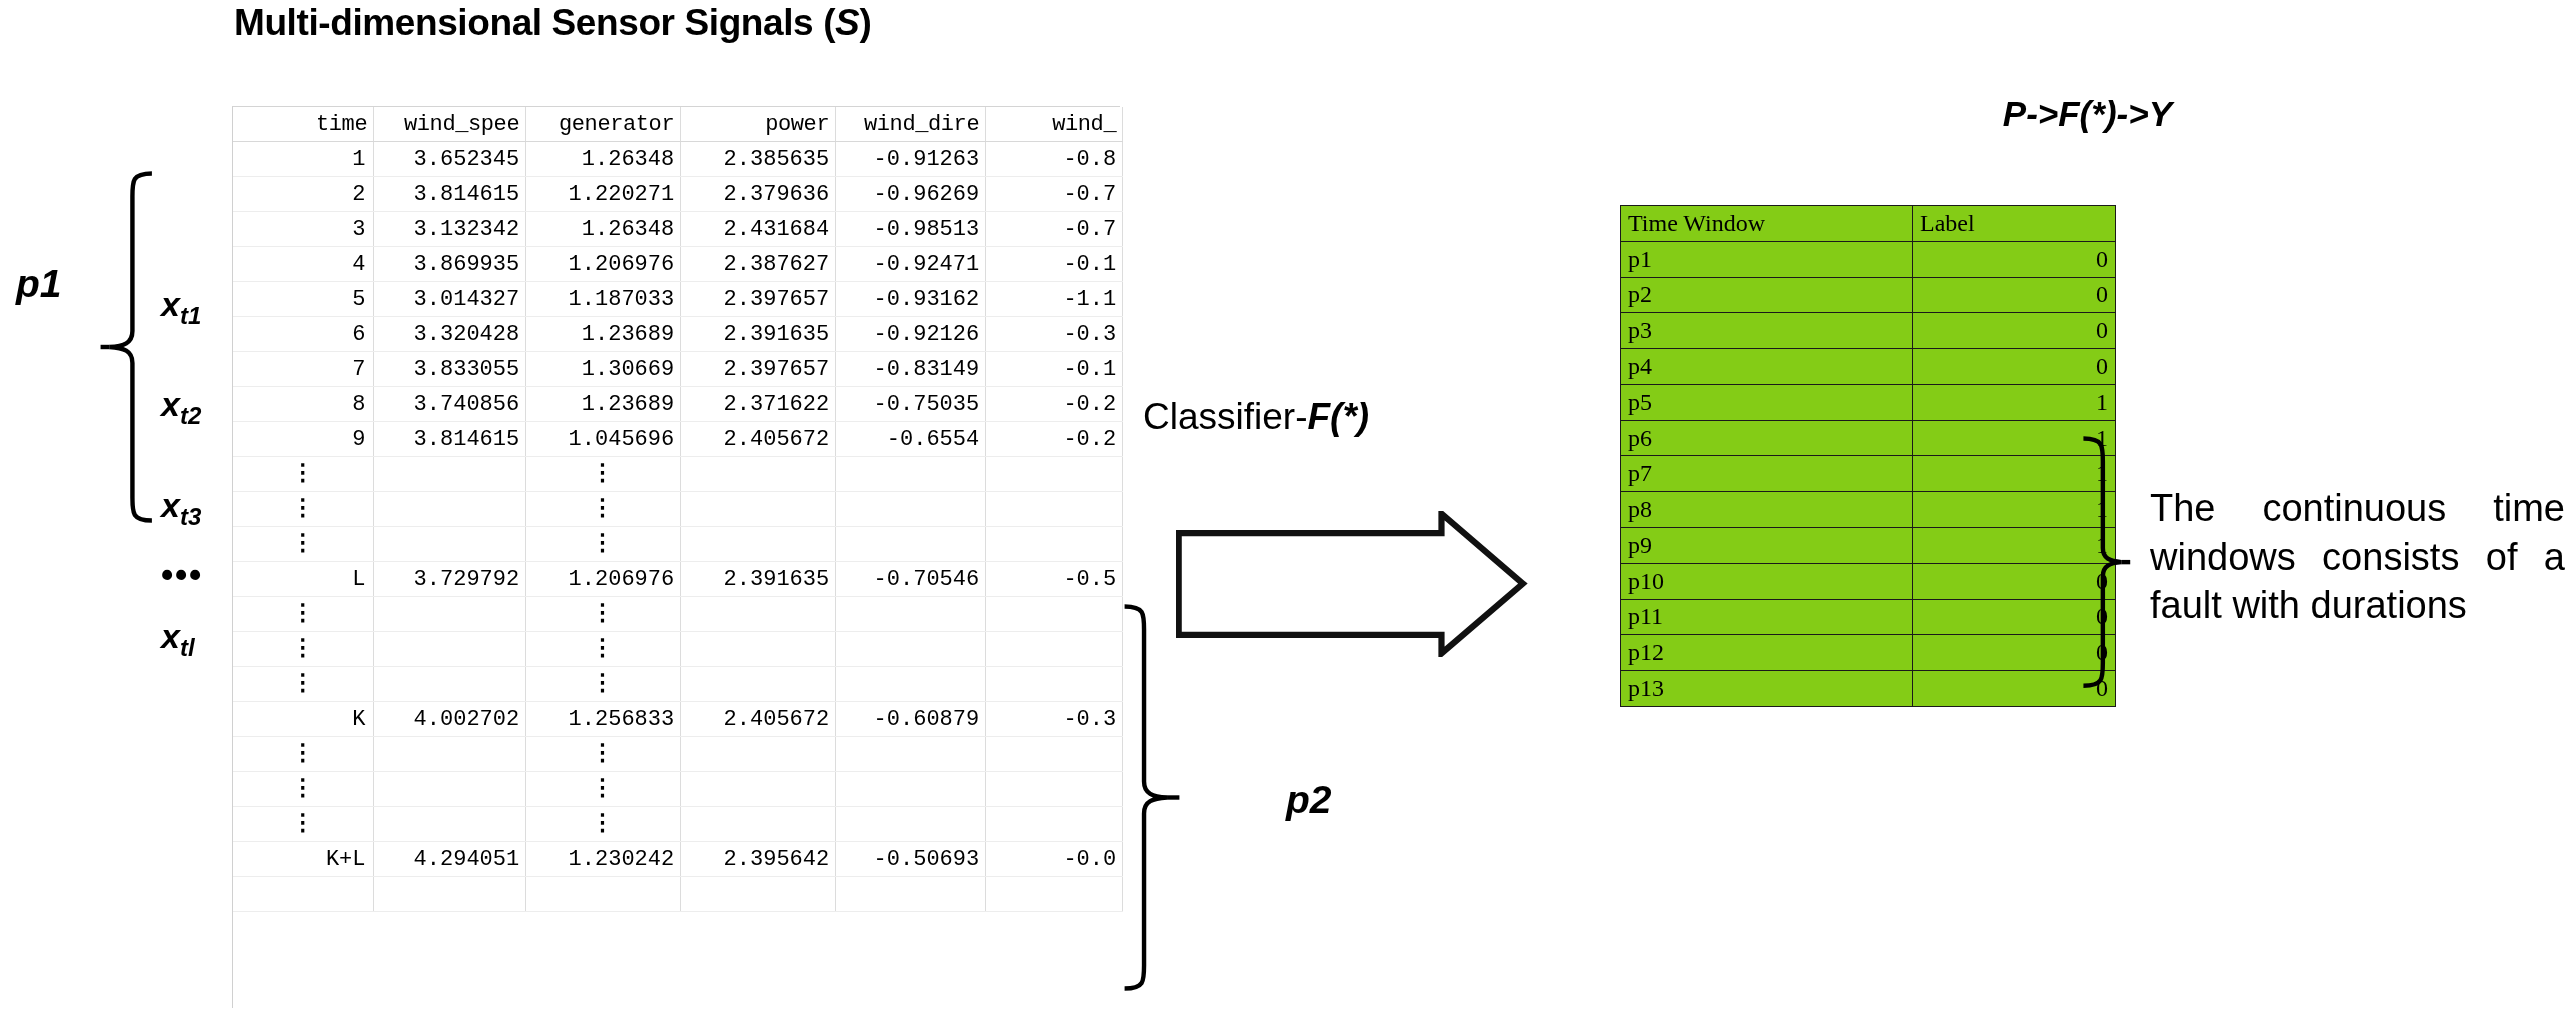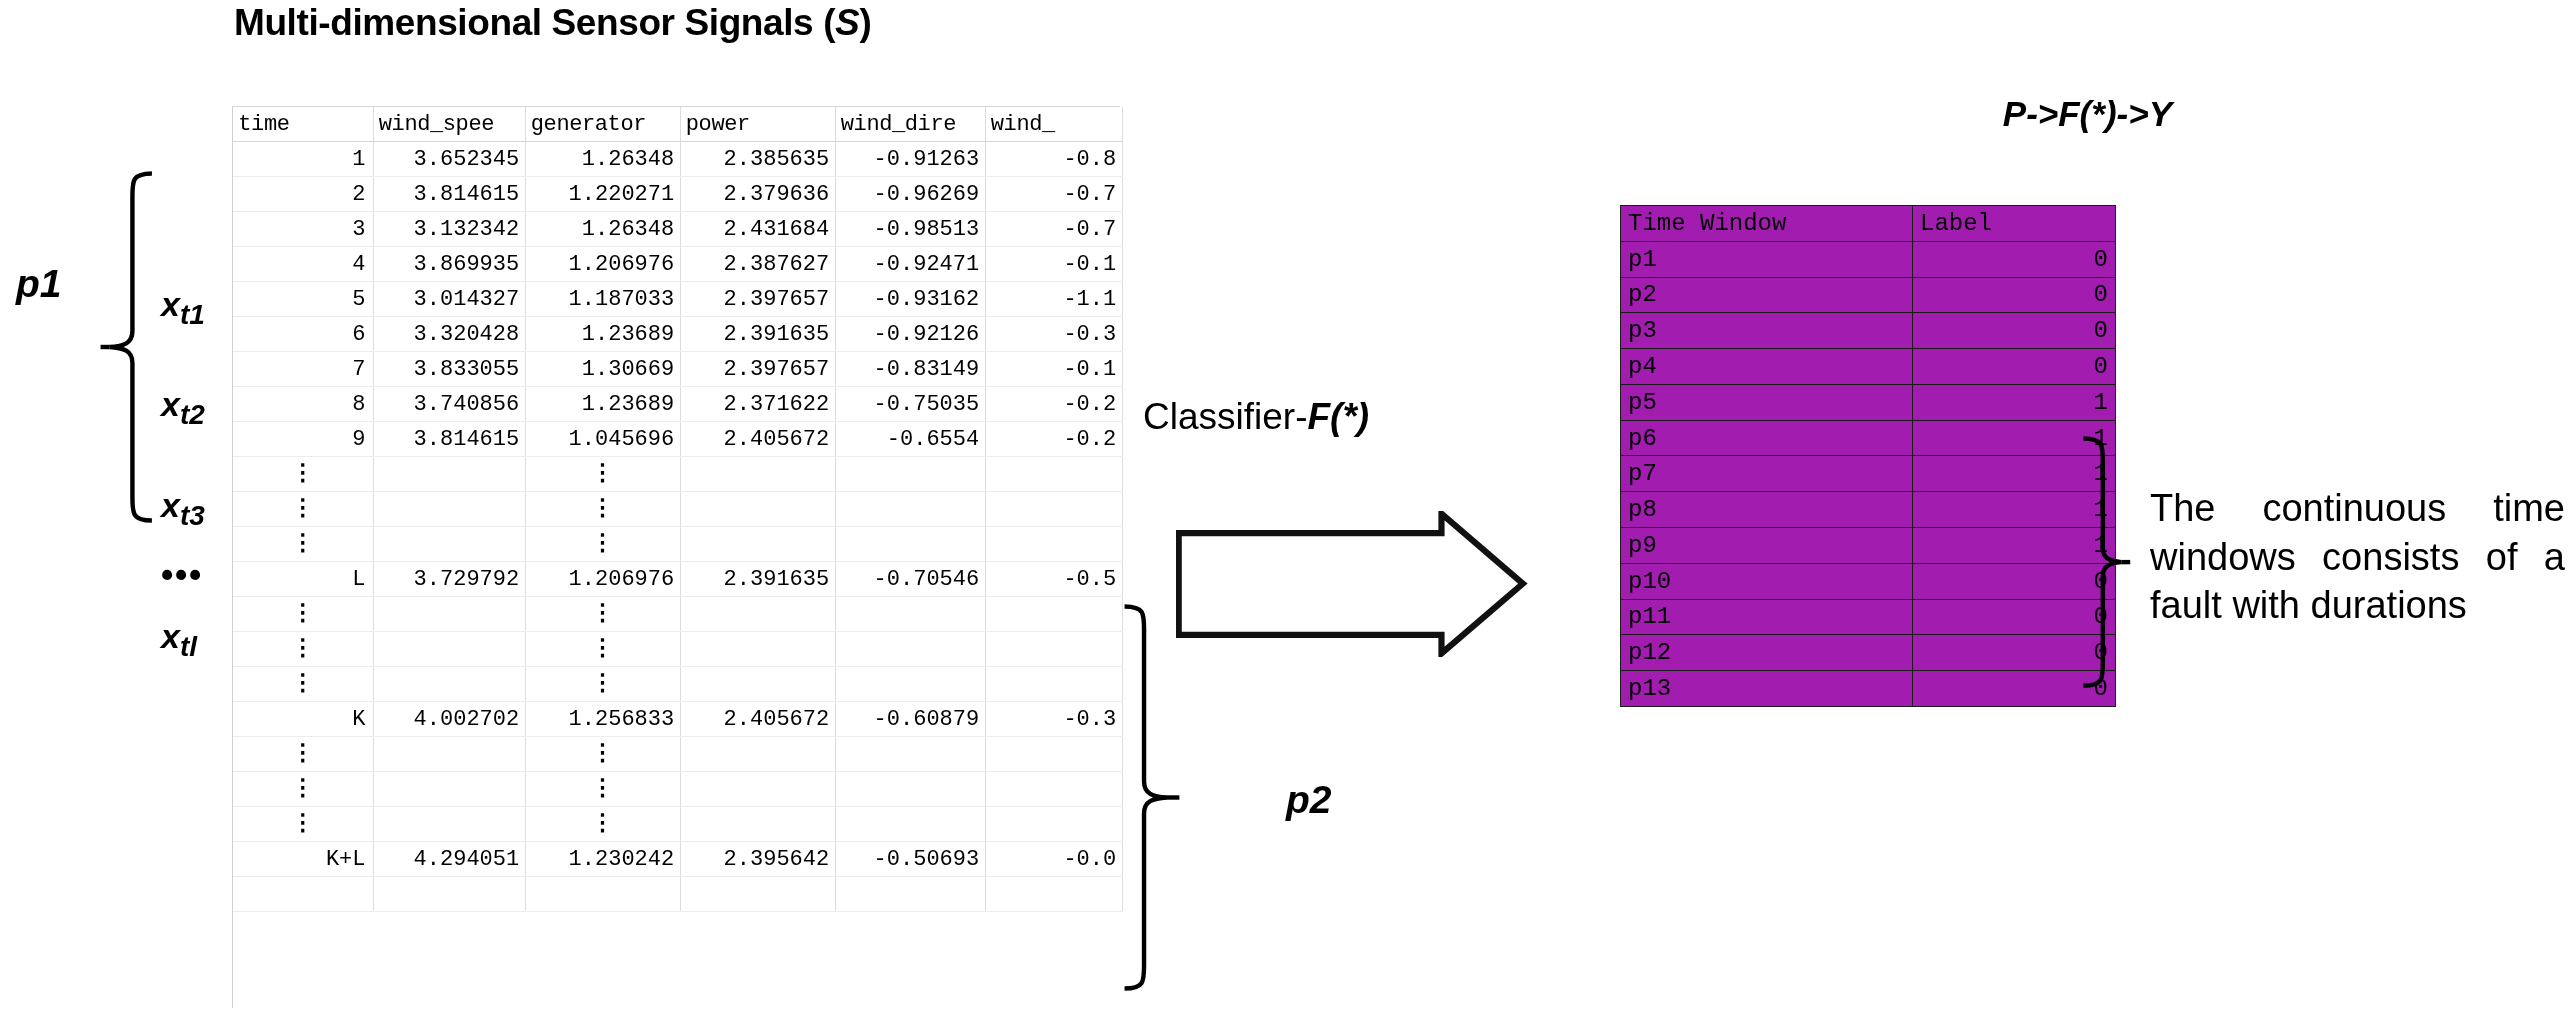--- a/index.html
+++ b/index.html
@@ -42,41 +42,41 @@
   #sheet col.c-wd{width:150px;}
   #sheet col.c-w2{width:137px;}
   #sheet td,#sheet th{
     border-right:0.9px solid #dcdcdc;
     border-bottom:0.9px solid #ededed;
     height:34px;padding:0 5.3px 0 3.5px;
     font-weight:normal;overflow:hidden;white-space:nowrap;
     vertical-align:middle;
   }
   #sheet thead th{
-    text-align:left;border-bottom:0.9px solid #d8d8d8;
+    text-align:right;border-bottom:0.9px solid #d8d8d8;
     letter-spacing:-0.4px;padding-left:5.3px;
   }
   #sheet tbody td{text-align:right;}
   #sheet tbody td.idx{text-align:right;padding-right:7px;}
   #sheet tr.blank td{height:34px;}
   .vdots{
     display:block;text-align:center;line-height:0.55;
     font-size:23px;letter-spacing:0;font-weight:bold;
   }
   .dotcell{text-align:center !important;padding:0 !important;}
 
   
   .brace{position:absolute;}
 
   
   .xlabel{
     position:absolute;font-style:italic;font-weight:bold;
     font-size:34px;white-space:nowrap;
   }
-  .xlabel sub{font-size:28px;font-style:italic;font-weight:bold;}
+  .xlabel sub{font-size:24px;font-style:italic;font-weight:bold;}
   #p1-label{
     position:absolute;left:16px;top:262px;
     font-size:39px;font-weight:bold;font-style:italic;
   }
   #p2-label{
     position:absolute;left:1286px;top:778px;
     font-size:39px;font-weight:bold;font-style:italic;
   }
   #dots-label{
     position:absolute;left:161px;top:555px;
@@ -88,22 +88,22 @@
     position:absolute;left:1136px;top:396px;
     font-size:37px;white-space:nowrap;margin-left:7px;
   }
   #classifier-text .sym{font-style:italic;font-weight:bold;}
   #arrow-wrap{position:absolute;left:1176px;top:511px;}
 
   
   #labeltable{
     position:absolute;left:1620px;top:205px;width:495px;
     border-collapse:collapse;table-layout:fixed;
-    font-family:Liberation Mono, monospace;font-size:24px;
-    background:#a21caf;
+    font-family:Liberation Serif, serif;font-size:24px;
+    background:#84cc16;
     padding-left:28px;
   }
   #labeltable col.c-tw{width:292px;}
   #labeltable col.c-lb{width:203px;}
   #labeltable th,#labeltable td{
     border:1.8px solid #1a1a1a;height:33px;padding:0.9px 7px;
     font-weight:normal;vertical-align:middle;white-space:nowrap;
   }
   #labeltable th{text-align:left;}
   #labeltable td.tw{text-align:left;}

